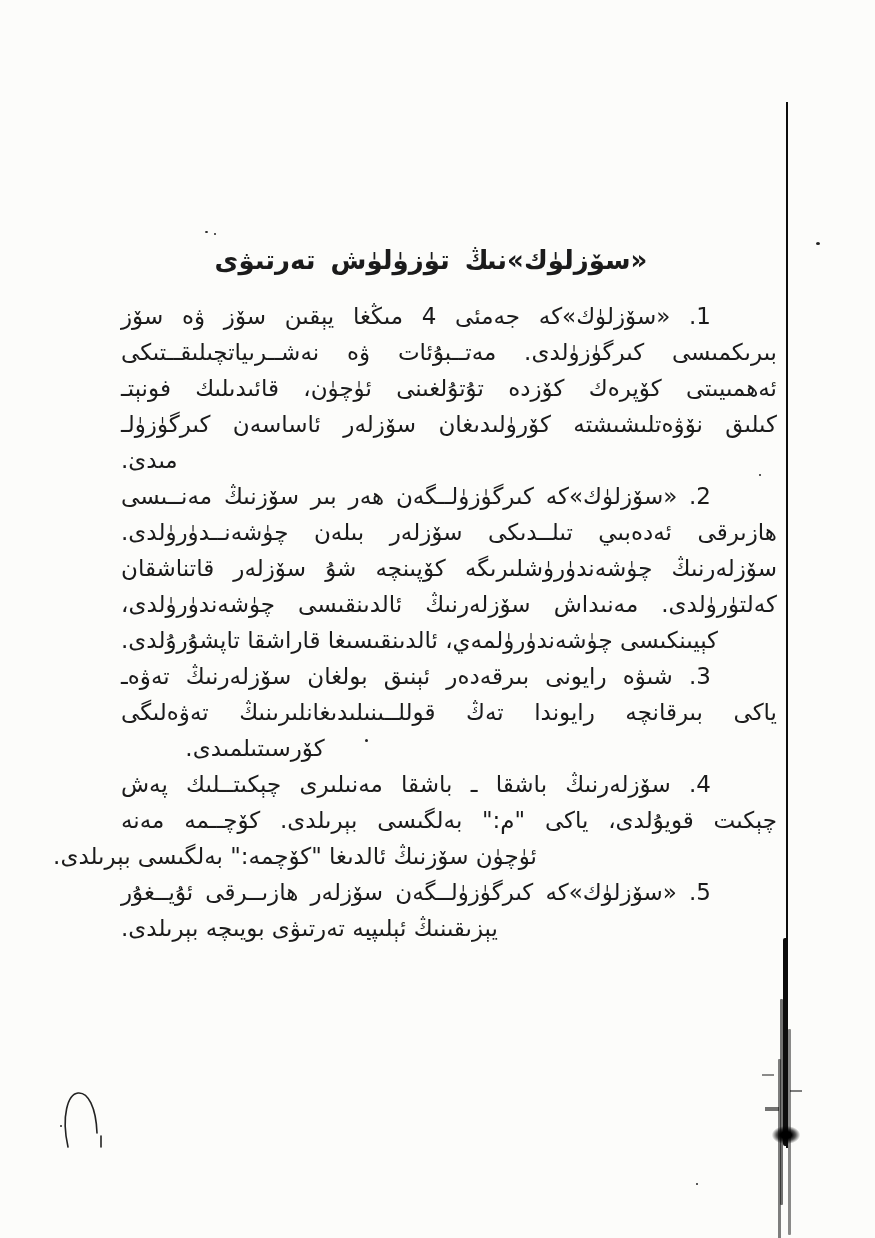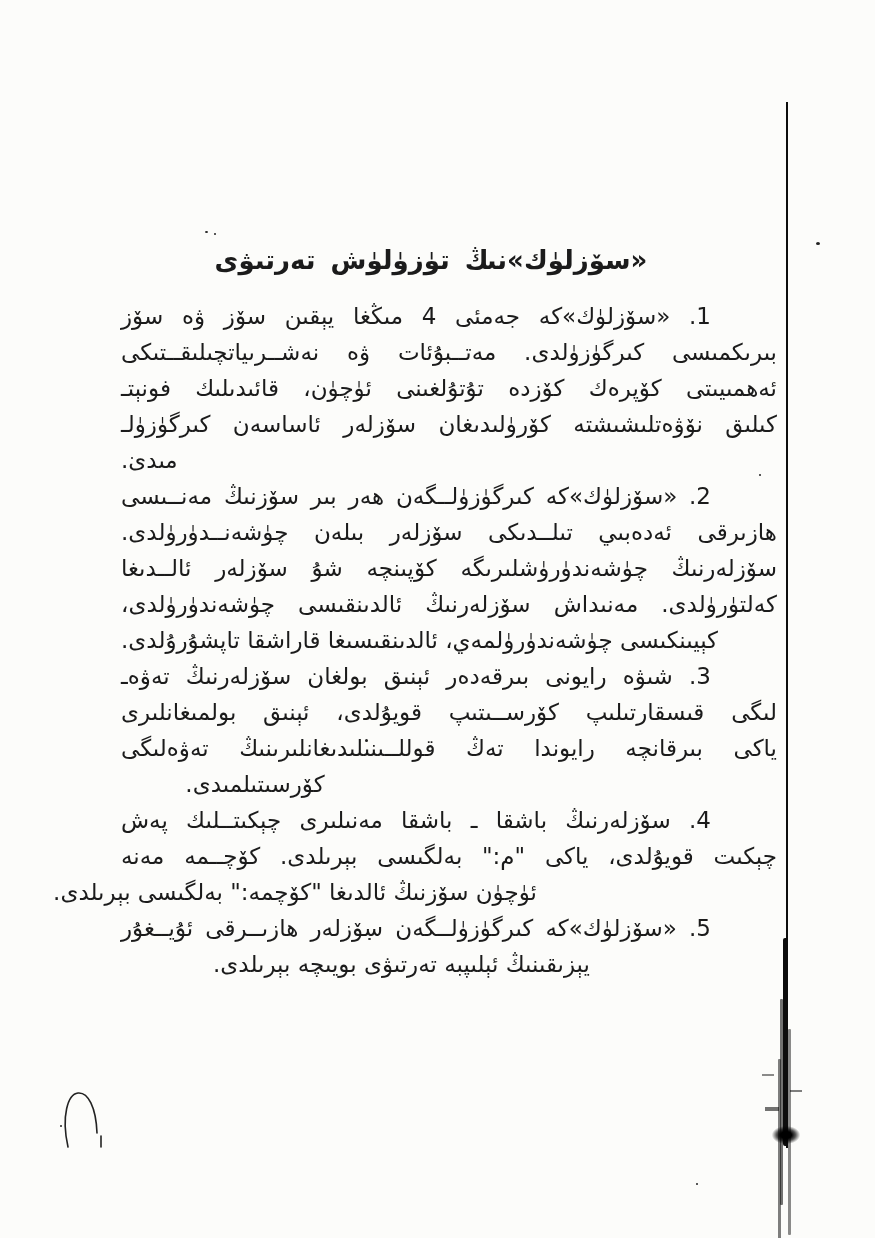--- a/index.html
+++ b/index.html
@@ -36,21 +36,21 @@
     font-weight:normal;
     line-height:36px;
     min-height:36px;
     white-space:normal;
   }
   .first{text-align:justify;text-align-last:justify;padding-right:66px;}
   .j{text-align:justify;text-align-last:justify;}
   .endL{text-align:left;}
   .endA{text-align:center;padding-right:388px;white-space:nowrap;}
   .endB{text-align:right;padding-right:240px;white-space:nowrap;}
-  .endC{text-align:center;padding-right:95px;white-space:nowrap;}
+  .endC{text-align:left;padding-right:95px;white-space:nowrap;}
 
   
   .edge-line{position:absolute;left:786px;top:102px;width:2px;height:1046px;background:#0d0d0d;}
   .edge-thick{position:absolute;left:783px;top:938px;width:5px;height:208px;background:#0d0d0d;border-radius:2px;
     box-shadow:-4px 60px 0 -1px rgba(0,0,0,.55), -6px 120px 0 -1px rgba(0,0,0,.5), 4px 90px 0 -1px rgba(0,0,0,.45);}
   .edge-blob{position:absolute;left:772px;top:1126px;width:28px;height:18px;
     background:radial-gradient(ellipse at center,#000 28%,rgba(0,0,0,.65) 48%,rgba(0,0,0,0) 72%);
     box-shadow:-14px -26px 0 -7px rgba(0,0,0,.55), 10px -44px 0 -8px rgba(0,0,0,.5), -18px -60px 0 -8px rgba(0,0,0,.45);}
   .pen-mark{position:absolute;left:55px;top:1086px;}
   .speck{position:absolute;background:#222;border-radius:50%;}
@@ -66,27 +66,26 @@
     <div class="para">
         <div class="line first">1. «سۆزلۈك»كە جەمئى 4 مىڭغا يېقىن سۆز ۋە سۆز</div>
         <div class="line j">بىرىكمىسى كىرگۈزۈلدى. مەتــبۇئات ۋە نەشــرىياتچىلىقــتىكى</div>
         <div class="line j">ئەھمىيىتى كۆپرەك كۆزدە تۇتۇلغىنى ئۈچۈن، قائىدىلىك فونېتـ</div>
         <div class="line j">كىلىق نۆۋەتلىشىشتە كۆرۈلىدىغان سۆزلەر ئاساسەن كىرگۈزۈلـ</div>
         <div class="line endL">مىدى.</div>
       </div>
     <div class="para">
         <div class="line first">2. «سۆزلۈك»كە كىرگۈزۈلــگەن ھەر بىر سۆزنىڭ مەنــىسى</div>
         <div class="line j">ھازىرقى ئەدەبىي تىلــدىكى سۆزلەر بىلەن چۈشەنــدۈرۈلدى.</div>
-        <div class="line j">سۆزلەرنىڭ چۈشەندۈرۈشلىرىگە كۆپىنچە شۇ سۆزلەر ئالــدىغا</div>
+        <div class="line j">سۆزلەرنىڭ چۈشەندۈرۈشلىرىگە كۆپىنچە شۇ سۆزلەر قاتناشقان</div>
         <div class="line j">كەلتۈرۈلدى. مەنىداش سۆزلەرنىڭ ئالدىنقىسى چۈشەندۈرۈلدى،</div>
         <div class="line endL">كېيىنكىسى چۈشەندۈرۈلمەي، ئالدىنقىسىغا قاراشقا تاپشۇرۇلدى.</div>
       </div>
     <div class="para">
         <div class="line first">3. شىۋە رايونى بىرقەدەر ئېنىق بولغان سۆزلەرنىڭ تەۋەـ</div>
-        <div class="line j">لىگى قىسقارتىلىپ كۆرســىتىپ قويۇلدى، ئېنىق بولمىغانلىرى</div>
         <div class="line j">ياكى بىرقانچە رايوندا تەڭ قوللــىنىلىدىغانلىرىنىڭ تەۋەلىگى</div>
         <div class="line endA">كۆرسىتىلمىدى.</div>
       </div>
     <div class="para">
         <div class="line first">4. سۆزلەرنىڭ باشقا ـ باشقا مەنىلىرى چېكىتــلىك پەش</div>
         <div class="line j">چېكىت قويۇلدى، ياكى "م:" بەلگىسى بېرىلدى. كۆچــمە مەنە</div>
         <div class="line endB">ئۈچۈن سۆزنىڭ ئالدىغا "كۆچمە:" بەلگىسى بېرىلدى.</div>
       </div>
     <div class="para">
         <div class="line first">5. «سۆزلۈك»كە كىرگۈزۈلــگەن سۆزلەر ھازىــرقى ئۇيــغۇر</div>

